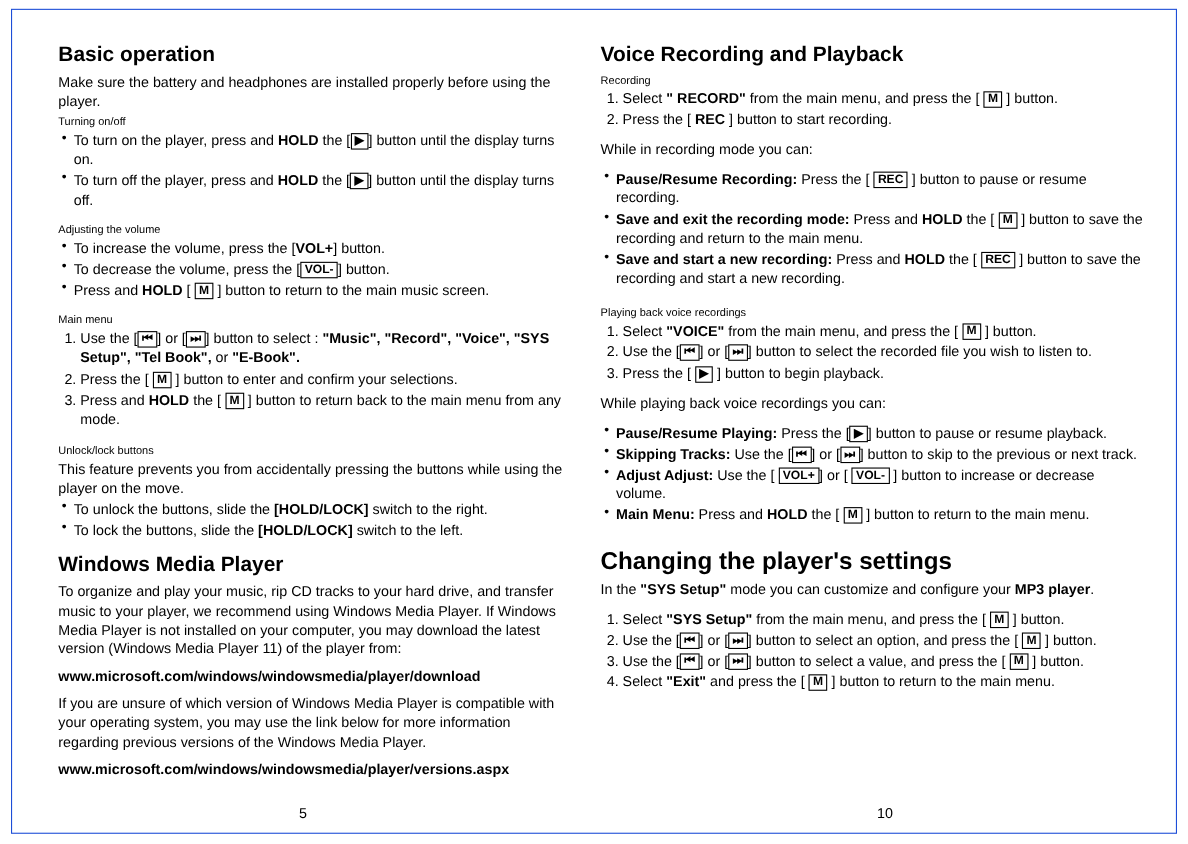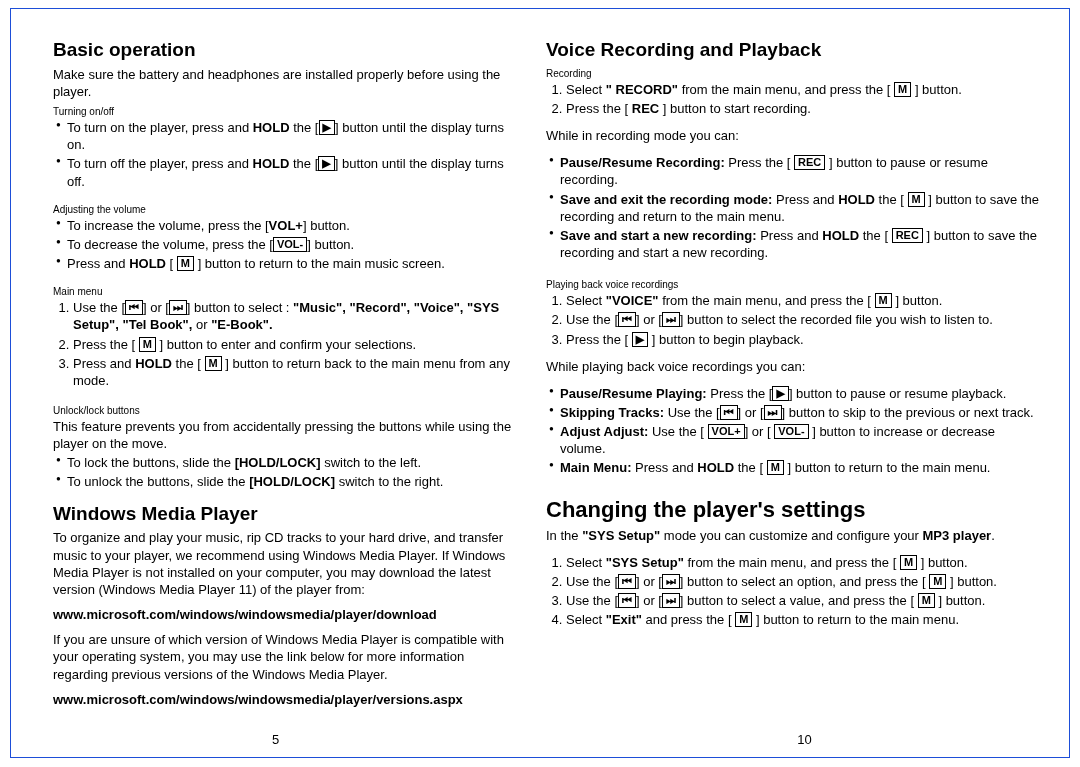--- a/index.html
+++ b/index.html
@@ -144,24 +144,24 @@
       <li>
         <span>Press and </span><span class="b">HOLD</span><span> the [ </span><span class="btn">M</span><span> ] button to return back to the main menu from any mode.</span>
       </li>
     </ol>
 
     <div class="spacer-sm"></div>
     <h3>Unlock/lock buttons</h3>
     <p>This feature prevents you from accidentally pressing the buttons while using the player on the move.</p>
     <ul class="bul">
       <li>
+        <span>To unlock the buttons, slide the </span><span class="b">[HOLD/LOCK]</span><span> switch to the right.</span>
+      </li>
+      <li>
         <span>To lock the buttons, slide the </span><span class="b">[HOLD/LOCK]</span><span> switch to the left.</span>
-      </li>
-      <li>
-        <span>To unlock the buttons, slide the </span><span class="b">[HOLD/LOCK]</span><span> switch to the right.</span>
       </li>
     </ul>
 
     <div class="spacer"></div>
     <h1>Windows Media Player</h1>
     <p>To organize and play your music, rip CD tracks to your hard drive, and transfer music to your player, we recommend using Windows Media Player.  If Windows Media Player is not installed on your computer, you may download the latest version (Windows Media Player 11) of the player from:</p>
     <div class="spacer-sm"></div>
     <p class="b">www.microsoft.com/windows/windowsmedia/player/download</p>
     <div class="spacer-sm"></div>
     <p>If you are unsure of which version of Windows Media Player is compatible with your operating system, you may use the link below for more information regarding previous versions of the Windows Media Player.</p>

